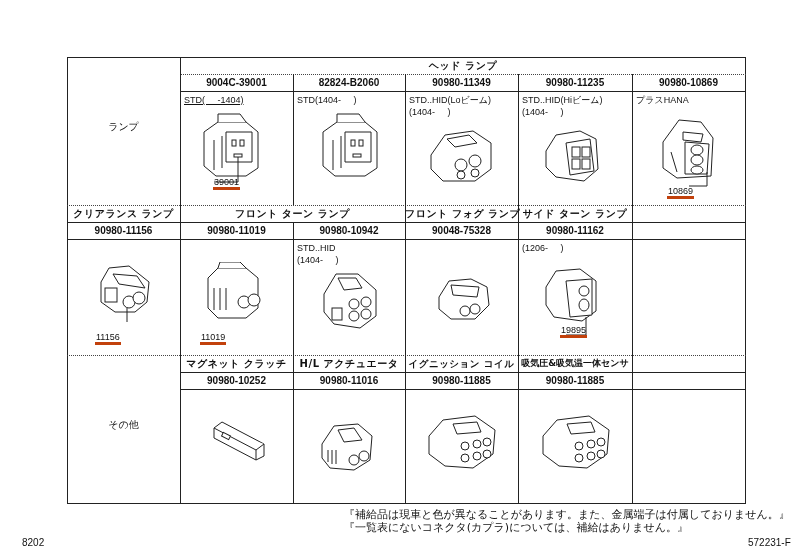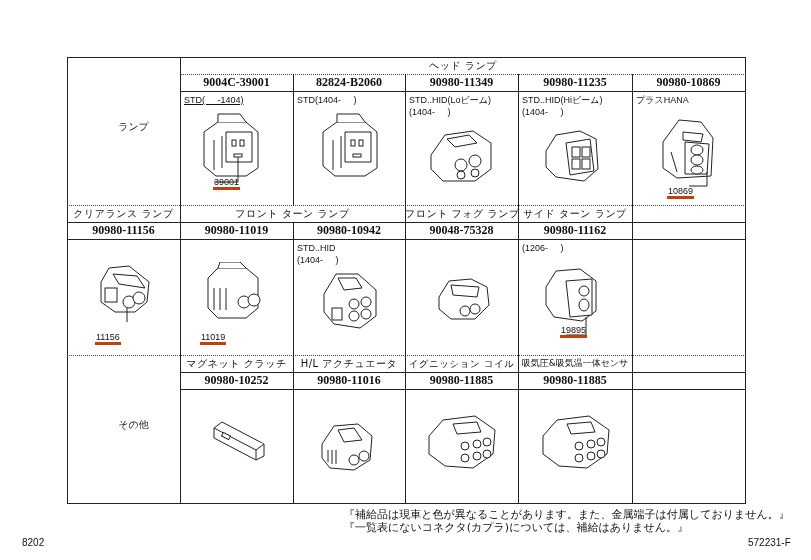--- a/index.html
+++ b/index.html
@@ -1,24 +1,24 @@
 <!DOCTYPE html>
 <html><head>
 <meta charset="utf-8">
 <style>
   html, body { margin:0; padding:0; background:#ffffff; }
   body { width:811px; height:560px; position:relative; overflow:hidden;
          font-family:"DejaVu Sans", sans-serif; color:#111; }
   .line-h { position:absolute; height:0; border-top:1.5px solid #222; }
   .line-v { position:absolute; width:0; border-left:1.5px solid #222; }
   .thin-h { position:absolute; height:0; border-top:1px dotted #444; }
-  .hdr { position:absolute; text-align:center; font-size:10px; font-weight:normal; letter-spacing:0.5px; line-height:17px; white-space:nowrap; }
-  .pn  { position:absolute; text-align:center; font-size:12px; font-weight:bold; line-height:17px; font-family:Liberation Serif, serif; }
+  .hdr { position:absolute; text-align:center; font-size:10px; font-weight:bold; letter-spacing:0.5px; line-height:17px; white-space:nowrap; }
+  .pn  { position:absolute; text-align:center; font-size:10px; font-weight:bold; line-height:17px; font-family:Liberation Sans, sans-serif; }
   .note { position:absolute; font-size:9px; line-height:12px; white-space:pre; font-family:"Liberation Sans", sans-serif; }
-  .rowlabel { position:absolute; text-align:center; font-size:10px;margin-left:10px; }
+  .rowlabel { position:absolute; text-align:center; font-size:10px; }
   .callout { position:absolute; font-size:9px; font-family:"Liberation Sans", sans-serif; border-bottom:3px solid #c2410c; line-height:10px; padding:0 1px; }
   .img { position:absolute; }
   .foot { position:absolute; font-size:10px; font-family:"Liberation Sans", sans-serif; }
   .remark { position:absolute; font-size:11px; white-space:nowrap; font-family:"DejaVu Sans", sans-serif; }
 </style>
 </head>
 <body>
 
 <div>
 

